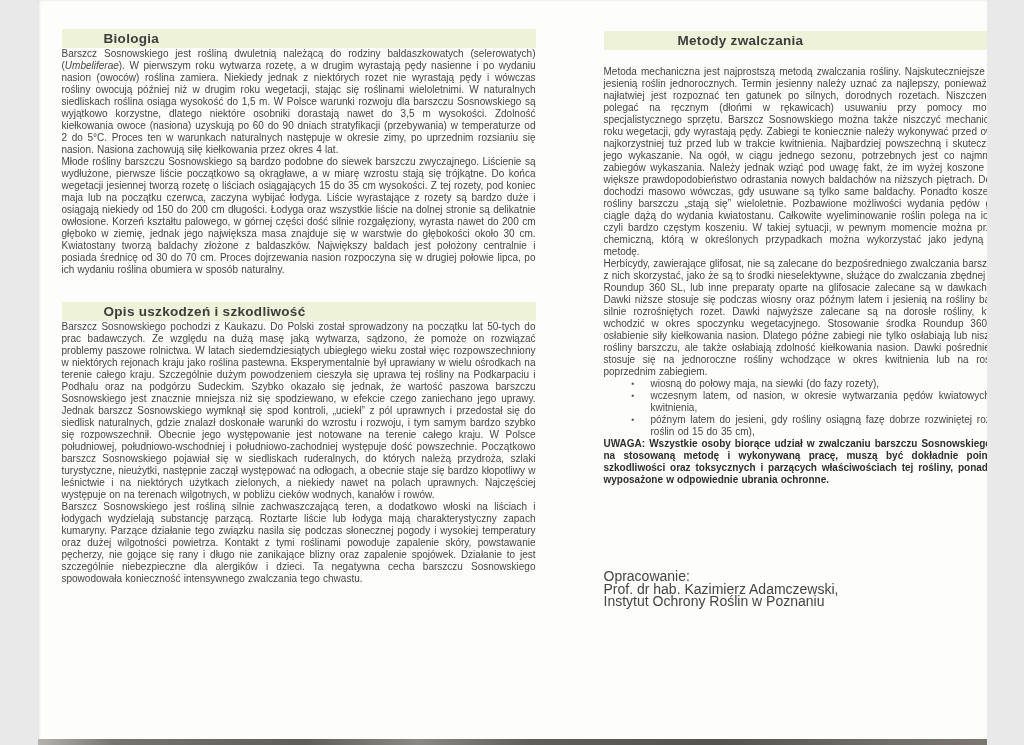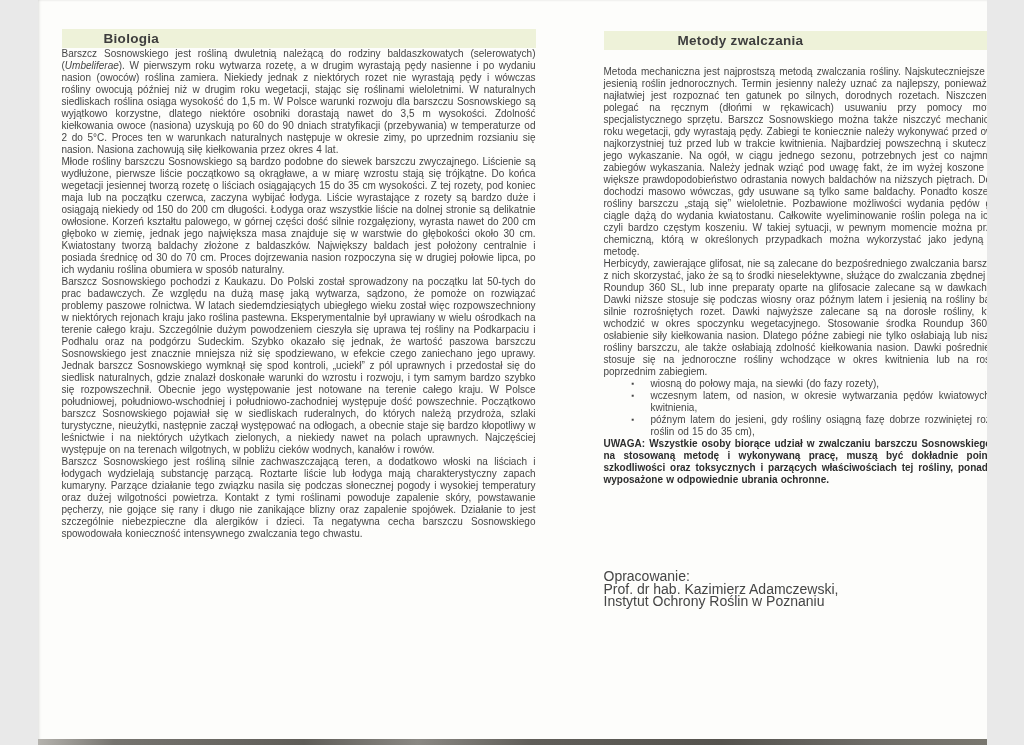--- a/index.html
+++ b/index.html
@@ -100,20 +100,23 @@
   <div class="col col-left">
 
     <div class="section-header">
       <span class="section-title">Biologia</span>
     </div>
 
     <p class="body-text first-para"><span>Barszcz Sosnowskiego jest rośliną dwuletnią należącą do rodziny baldaszkowatych (selerowatych) (</span><span class="italic">Umbeliferae</span><span>). W pierwszym roku wytwarza rozetę, a w drugim wyrastają pędy nasienne i po wydaniu nasion (owoców) roślina zamiera. Niekiedy jednak z niektórych rozet nie wyrastają pędy i wówczas rośliny owocują później niż w drugim roku wegetacji, stając się roślinami wieloletnimi. W naturalnych siedliskach roślina osiąga wysokość do 1,5 m. W Polsce warunki rozwoju dla barszczu Sosnowskiego są wyjątkowo korzystne, dlatego niektóre osobniki dorastają nawet do 3,5 m wysokości. Zdolność kiełkowania owoce (nasiona) uzyskują po 60 do 90 dniach stratyfikacji (przebywania) w temperaturze od 2 do 5°C. Proces ten w warunkach naturalnych następuje w okresie zimy, po uprzednim rozsianiu się nasion. Nasiona zachowują siłę kiełkowania przez okres 4 lat.</span></p>
 
     <p class="body-text">Młode rośliny barszczu Sosnowskiego są bardzo podobne do siewek barszczu zwyczajnego. Liścienie są wydłużone, pierwsze liście początkowo są okrągławe, a w miarę wzrostu stają się trójkątne. Do końca wegetacji jesiennej tworzą rozetę o liściach osiągających 15 do 35 cm wysokości. Z tej rozety, pod koniec maja lub na początku czerwca, zaczyna wybijać łodyga. Liście wyrastające z rozety są bardzo duże i osiągają niekiedy od 150 do 200 cm długości. Łodyga oraz wszystkie liście na dolnej stronie są delikatnie owłosione. Korzeń kształtu palowego, w górnej części dość silnie rozgałęziony, wyrasta nawet do 200 cm głęboko w ziemię, jednak jego największa masa znajduje się w warstwie do głębokości około 30 cm. Kwiatostany tworzą baldachy złożone z baldaszków. Największy baldach jest położony centralnie i posiada średnicę od 30 do 70 cm. Proces dojrzewania nasion rozpoczyna się w drugiej połowie lipca, po ich wydaniu roślina obumiera w sposób naturalny.</p>
 
+    <div class="section-header second">
+      <span class="section-title">Opis uszkodzeń i szkodliwość</span>
+    </div>
 
     <p class="body-text first-para">Barszcz Sosnowskiego pochodzi z Kaukazu. Do Polski został sprowadzony na początku lat 50-tych do prac badawczych. Ze względu na dużą masę jaką wytwarza, sądzono, że pomoże on rozwiązać problemy paszowe rolnictwa. W latach siedemdziesiątych ubiegłego wieku został więc rozpowszechniony w niektórych rejonach kraju jako roślina pastewna. Eksperymentalnie był uprawiany w wielu ośrodkach na terenie całego kraju. Szczególnie dużym powodzeniem cieszyła się uprawa tej rośliny na Podkarpaciu i Podhalu oraz na podgórzu Sudeckim. Szybko okazało się jednak, że wartość paszowa barszczu Sosnowskiego jest znacznie mniejsza niż się spodziewano, w efekcie czego zaniechano jego uprawy. Jednak barszcz Sosnowskiego wymknął się spod kontroli, „uciekł” z pól uprawnych i przedostał się do siedlisk naturalnych, gdzie znalazł doskonałe warunki do wzrostu i rozwoju, i tym samym bardzo szybko się rozpowszechnił. Obecnie jego występowanie jest notowane na terenie całego kraju. W Polsce południowej, południowo-wschodniej i południowo-zachodniej występuje dość powszechnie. Początkowo barszcz Sosnowskiego pojawiał się w siedliskach ruderalnych, do których należą przydroża, szlaki turystyczne, nieużytki, następnie zaczął występować na odłogach, a obecnie staje się bardzo kłopotliwy w leśnictwie i na niektórych użytkach zielonych, a niekiedy nawet na polach uprawnych. Najczęściej występuje on na terenach wilgotnych, w pobliżu cieków wodnych, kanałów i rowów.</p>
 
     <p class="body-text">Barszcz Sosnowskiego jest rośliną silnie zachwaszczającą teren, a dodatkowo włoski na liściach i łodygach wydzielają substancję parzącą. Roztarte liście lub łodyga mają charakterystyczny zapach kumaryny. Parzące działanie tego związku nasila się podczas słonecznej pogody i wysokiej temperatury oraz dużej wilgotności powietrza. Kontakt z tymi roślinami powoduje zapalenie skóry, powstawanie pęcherzy, nie gojące się rany i długo nie zanikające blizny oraz zapalenie spojówek. Działanie to jest szczególnie niebezpieczne dla alergików i dzieci. Ta negatywna cecha barszczu Sosnowskiego spowodowała konieczność intensywnego zwalczania tego chwastu.</p>
 
   </div>
 
   <div class="col col-right">
 
     <div class="section-header">

